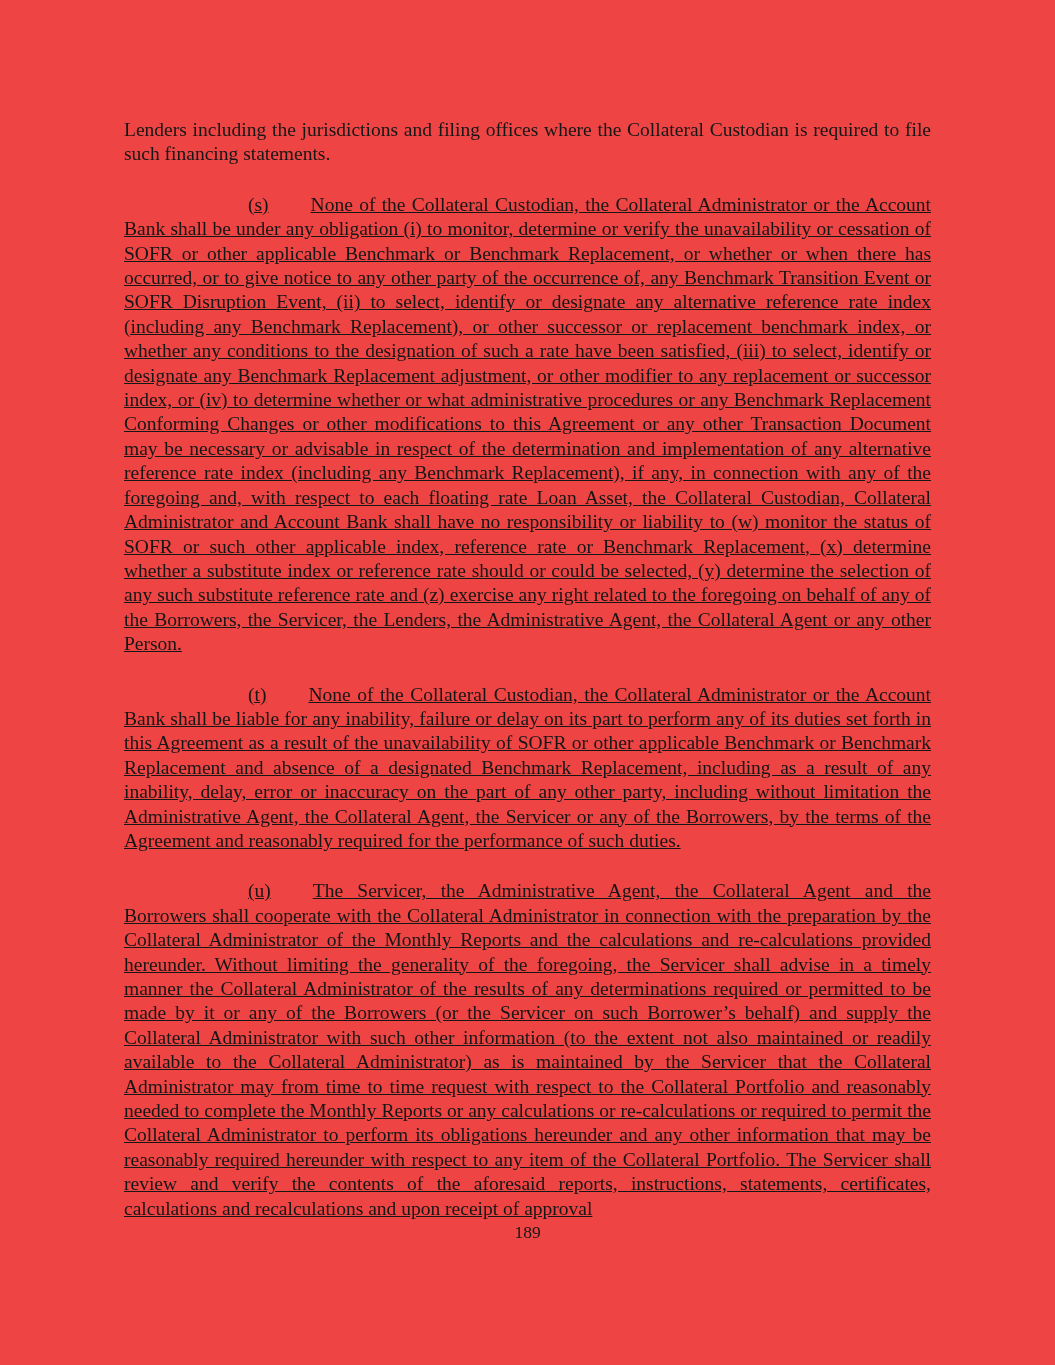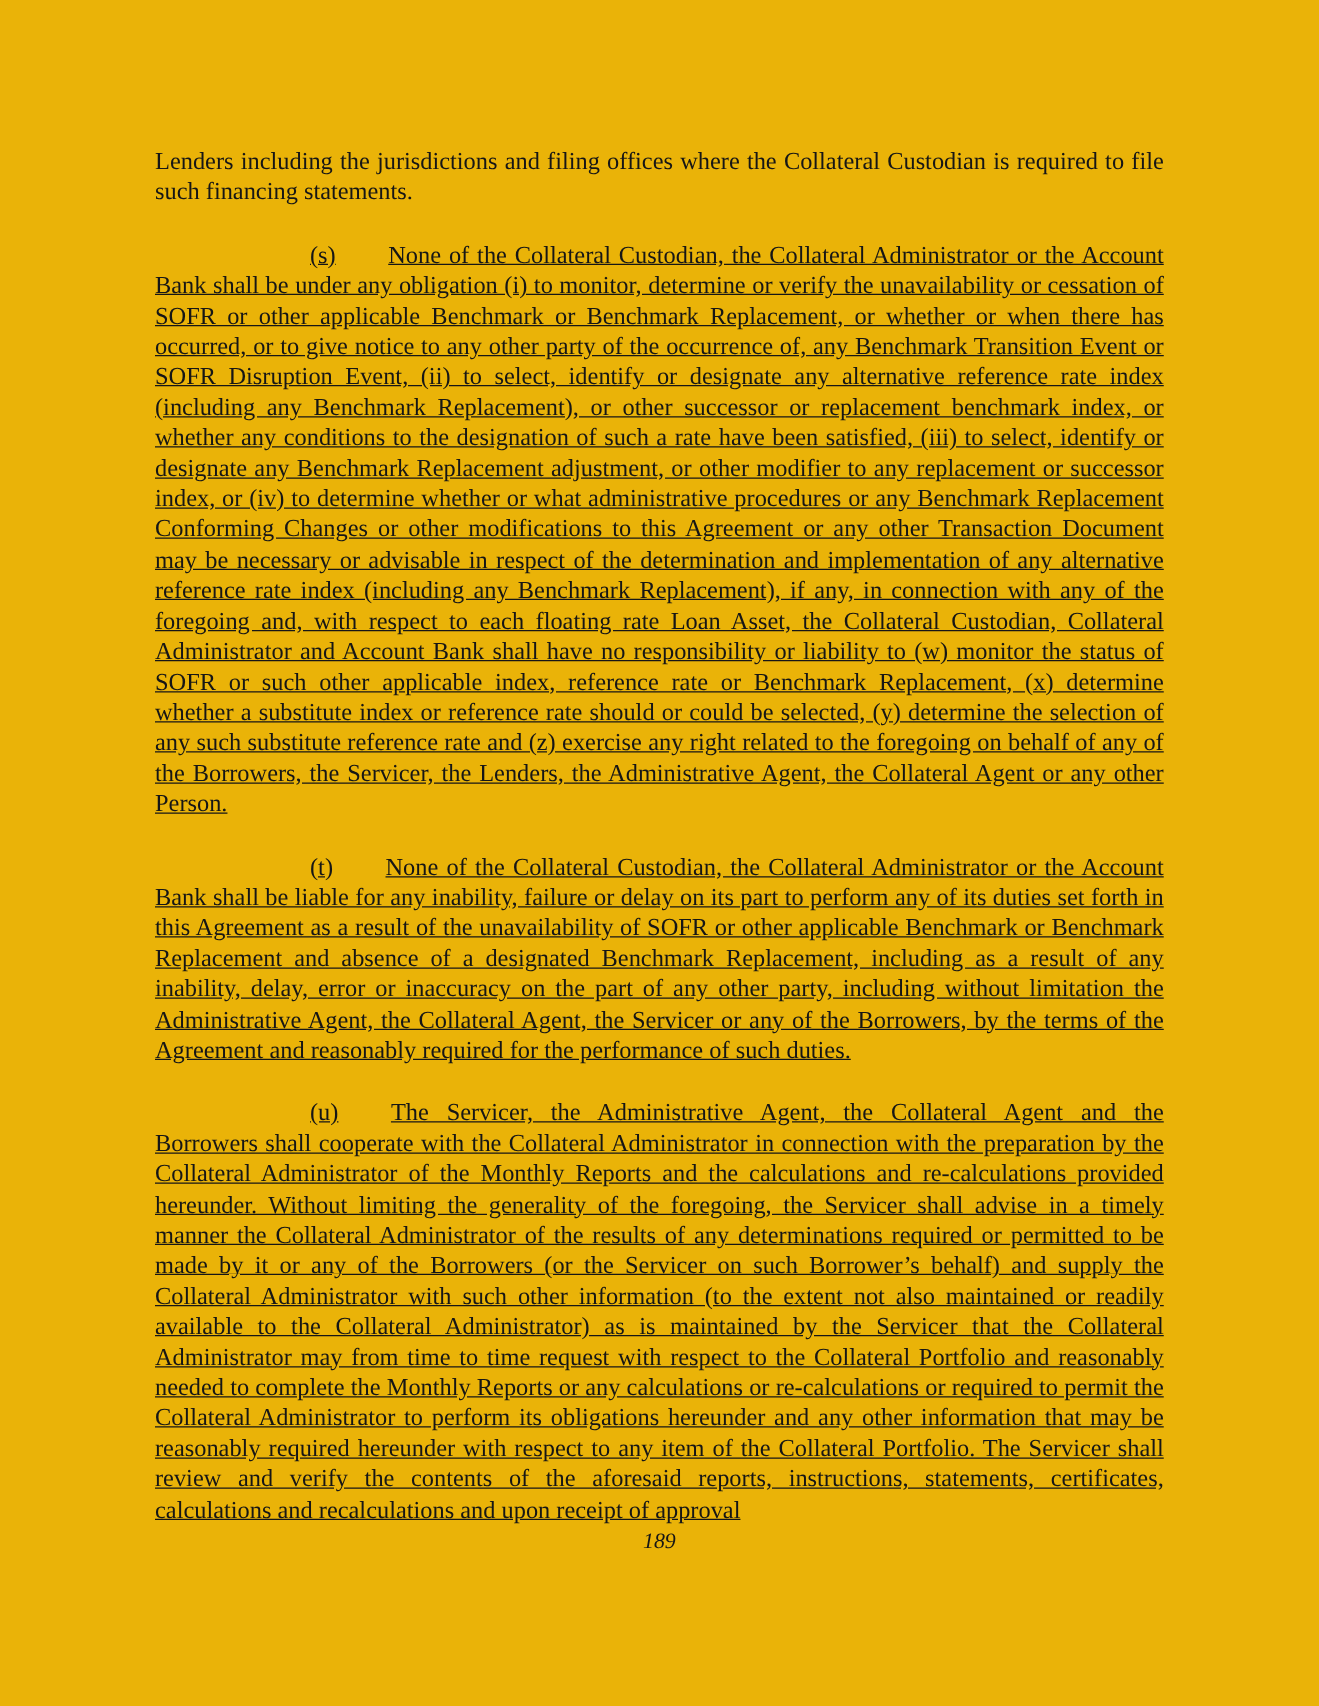--- a/index.html
+++ b/index.html
@@ -11,21 +11,21 @@
     width: 1055px;
     height: 1365px;
     position: relative;
     font-family: "Liberation Serif", serif;
     color: #161616;
     overflow: hidden;
   }
   .page {
     position: absolute;
     inset: 0;
-    background: #eab308;
+    background: #ef4444;
   }
   .text-block {
     position: absolute;
     left: 124px;
     top: 118px;
     width: 807px;
     font-size: 19.5px;
     line-height: 24.4px;
     text-align: justify;
     text-justify: inter-word;
@@ -51,21 +51,20 @@
   }
   .page-number {
     position: absolute;
     top: 1221px;
     left: 0;
     width: 100%;
     text-align: center;
     font-size: 17.5px;
     line-height: 22px;
     color: #161616;
-    font-style: italic;
   }
 </style>
 </head>
 <body>
 
 <div class="page">
 
   <div class="text-block">
 
     <p class="para">Lenders including the jurisdictions and filing offices where the Collateral Custodian is required to file such financing statements.</p>

